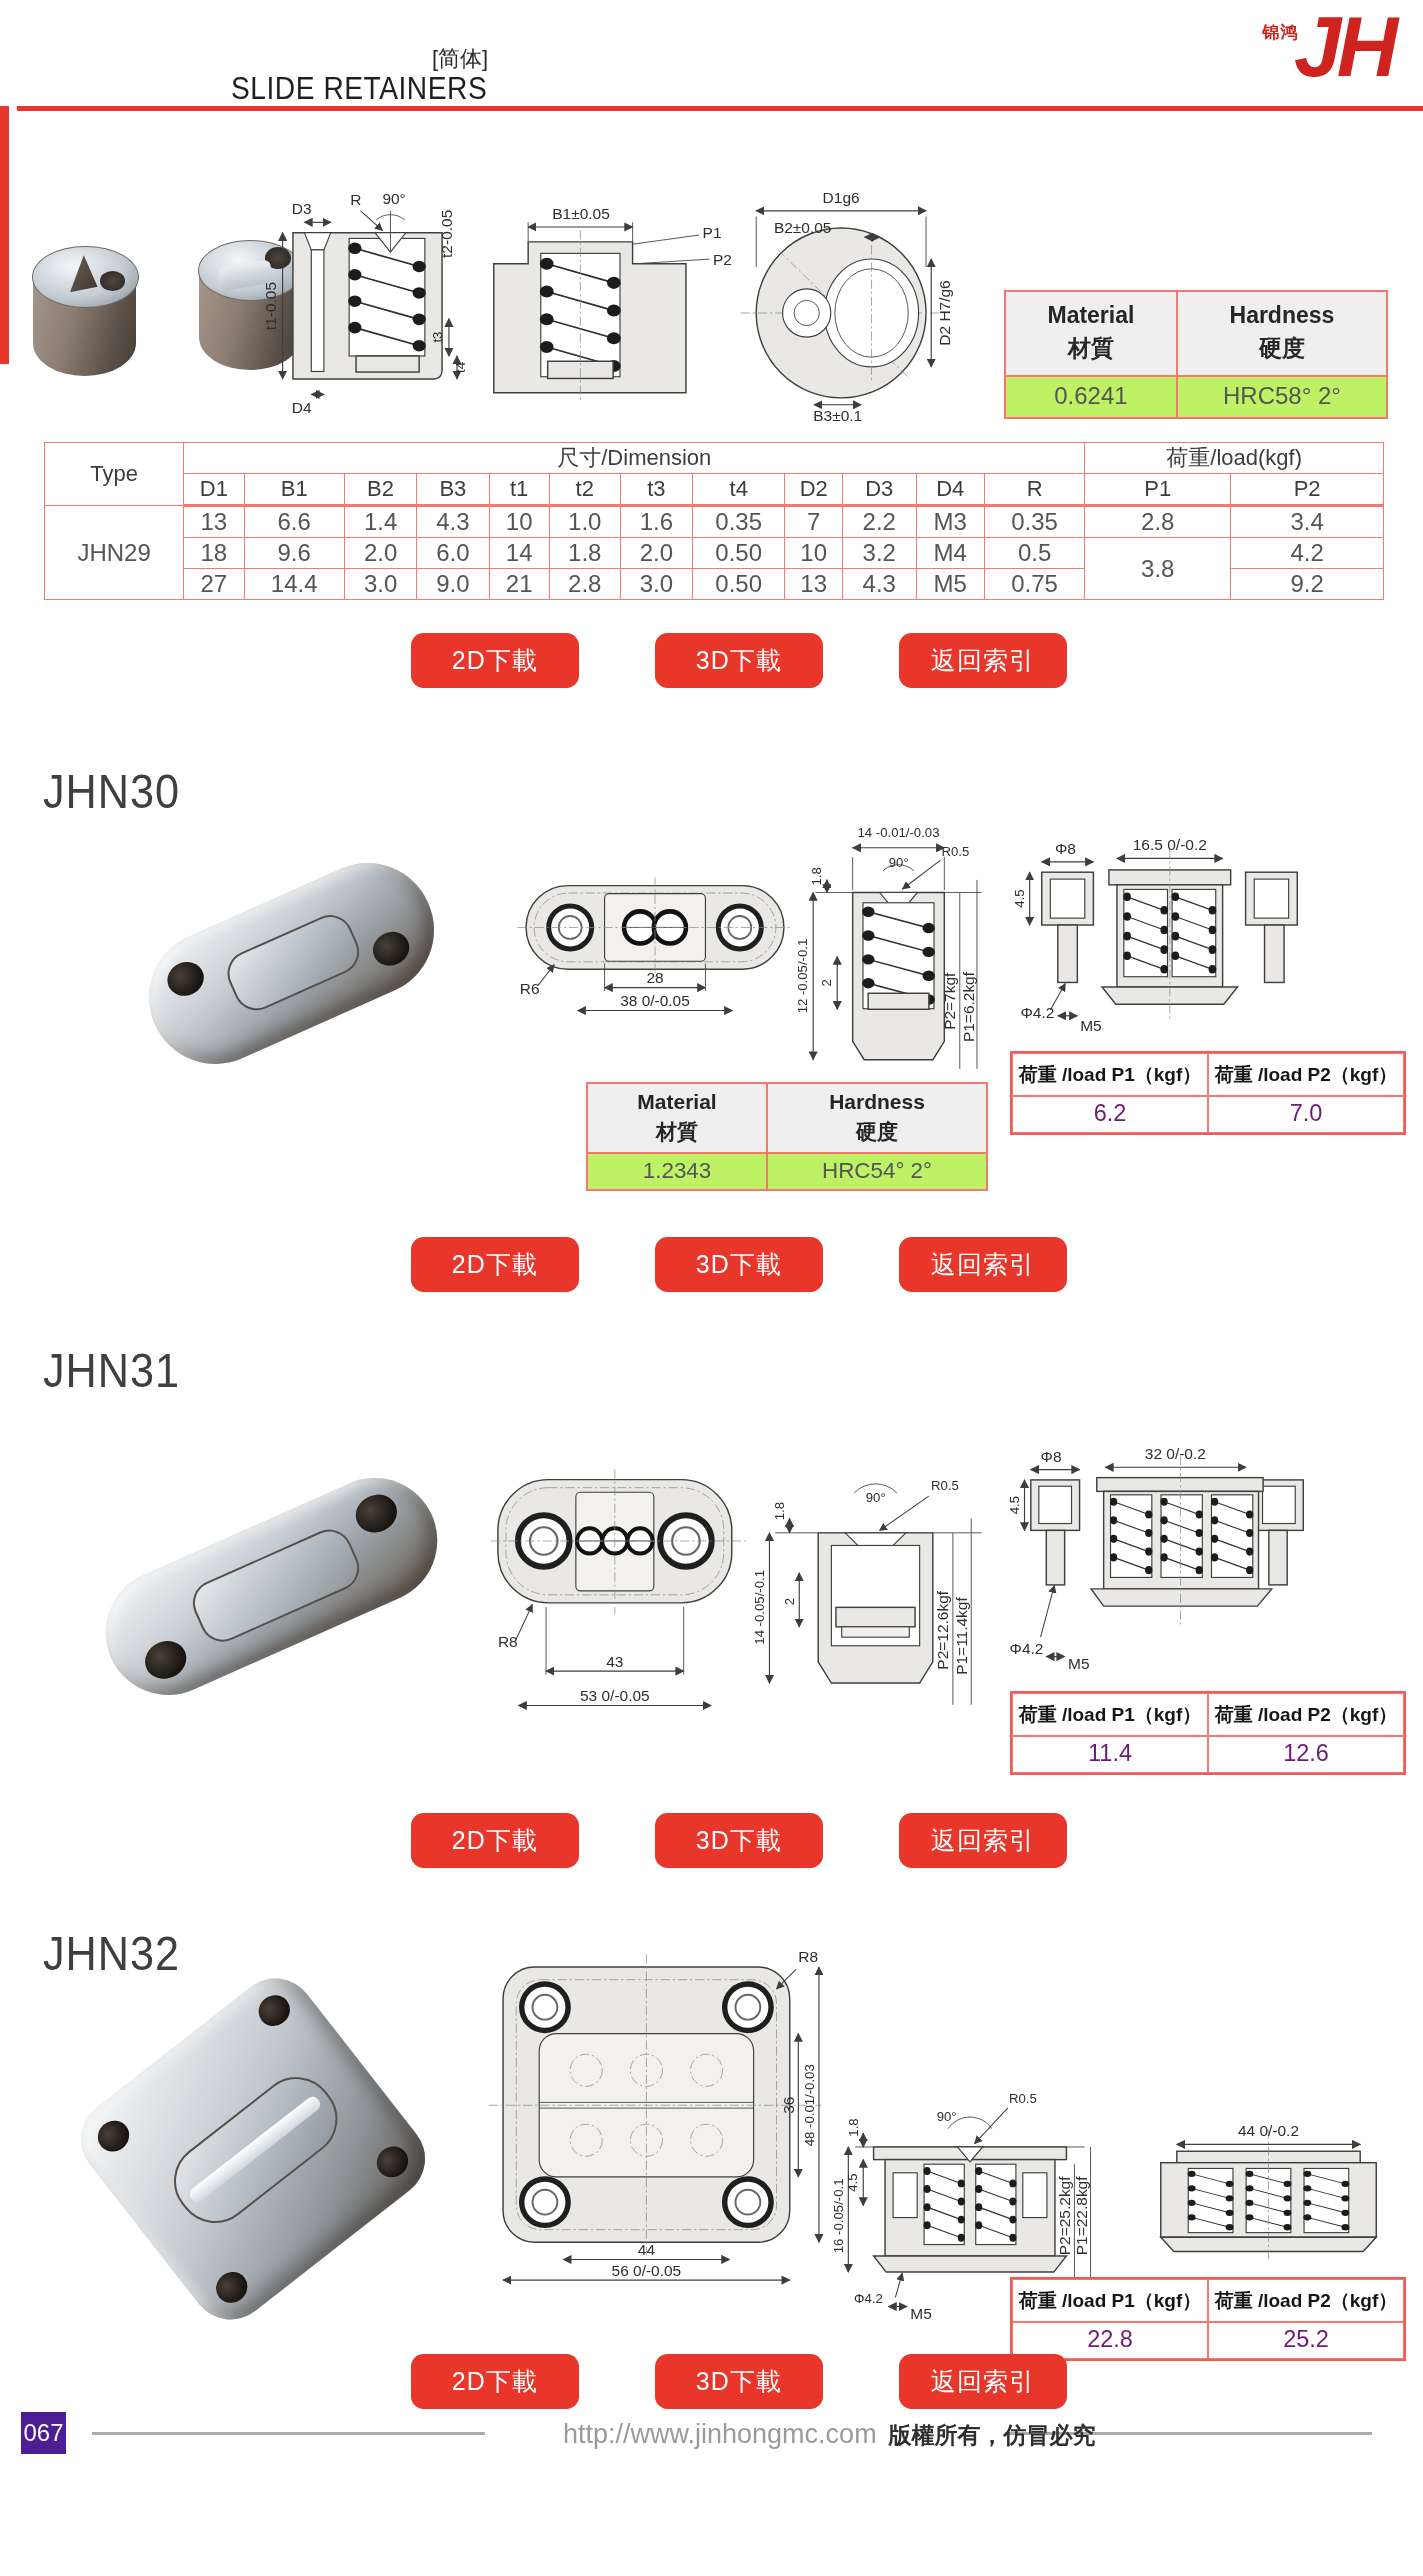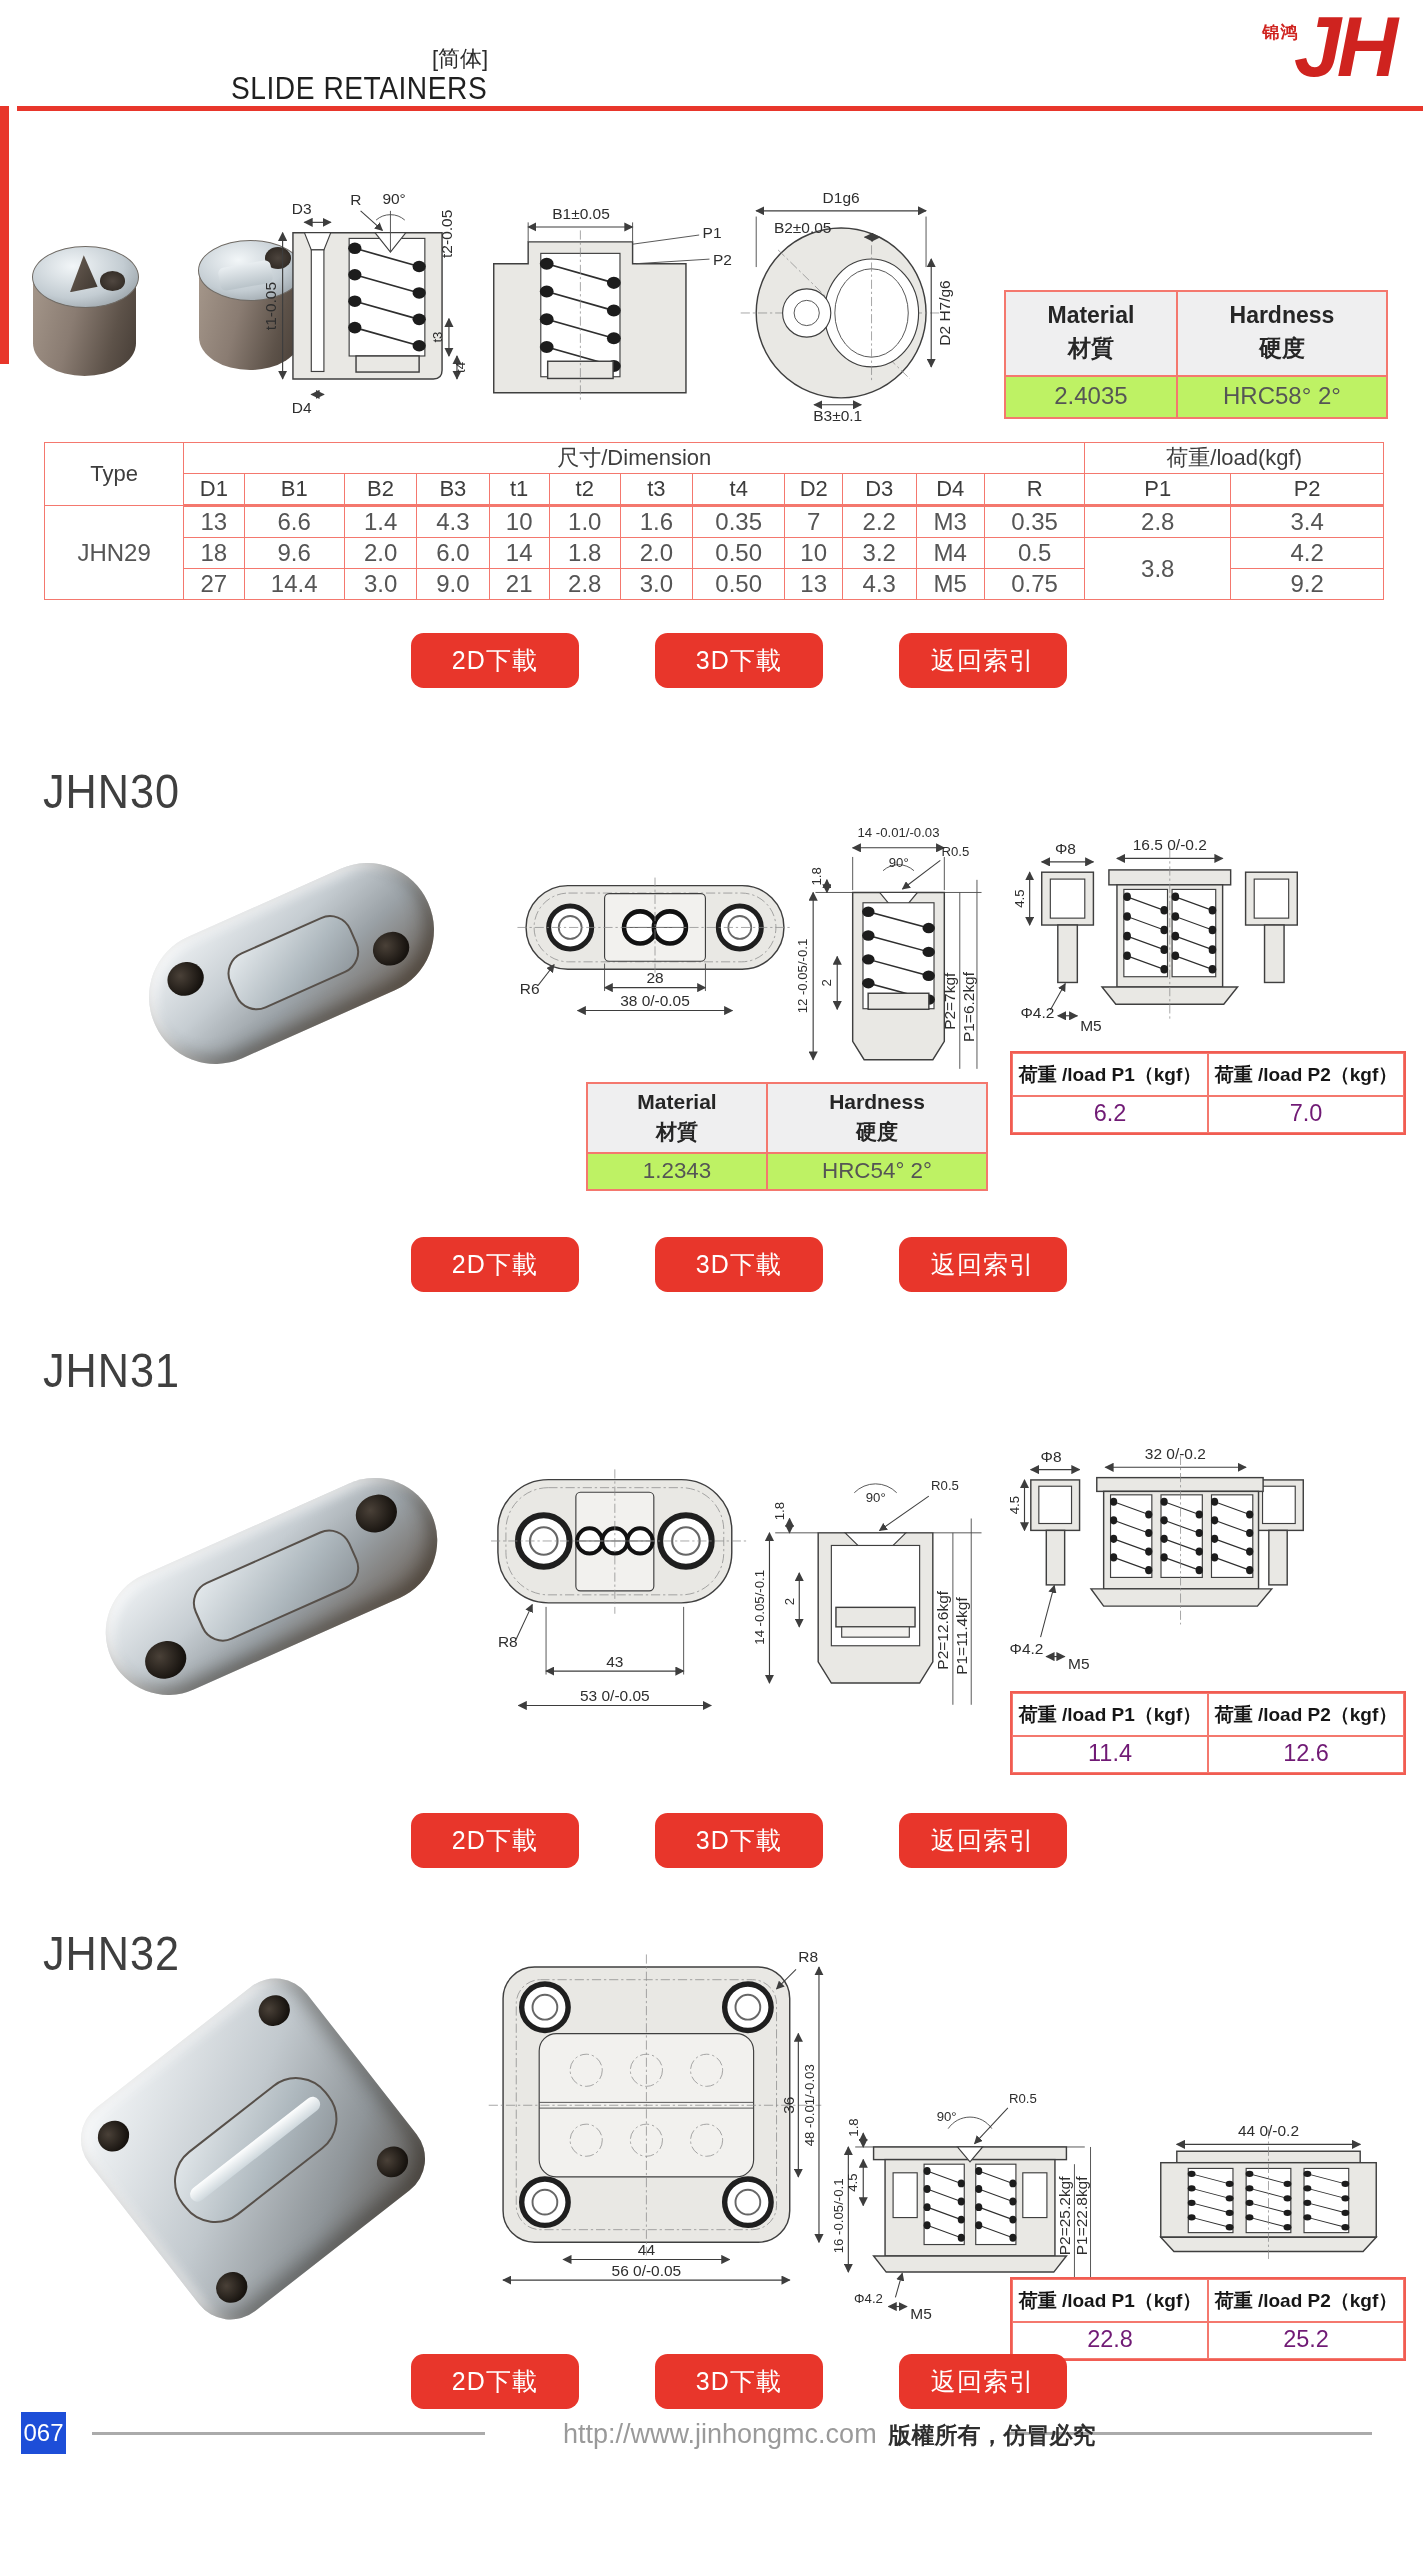--- a/index.html
+++ b/index.html
@@ -32,21 +32,21 @@
   .mh span{display:block;font-weight:bold;font-size:23px;color:#262626;line-height:1.45}
   .mv{border:1.1px solid #f4786e;text-align:center;font-size:24px;color:#555;padding:5.7px 0 6.9px}
   .sm .mh{padding:3.4px 0 5.7px}
   .sm .mh span{font-size:21px;line-height:1.4}
   .sm .mv{font-size:22.4px;padding:4.6px 0}
   
   .ltbl{position:absolute;width:392px;display:grid;grid-template-columns:50% 50%;border:2.3px solid #f15c52;background:#fff}
   .lh{border:1.1px solid #f4786e;font-weight:bold;font-size:19px;color:#161616;text-align:center;padding:7.5px 0}
   .lv{border:1.1px solid #f4786e;font-size:23.5px;color:#701a75;text-align:center;padding:3.4px 0 4.6px}
   
-  .pagebox{position:absolute;left:21px;top:2412px;width:45px;height:42px;background:#1d4ed8;color:#fff;
+  .pagebox{position:absolute;left:21px;top:2412px;width:45px;height:42px;background:#4c1d95;color:#fff;
            font-size:24px;display:flex;align-items:center;justify-content:center}
   .frule{position:absolute;top:2432px;height:3.4px;background:#ababab}
   .fttext{position:absolute;top:2419px;white-space:nowrap}
   .url{color:#9a9a9a;font-size:27px}
   .copy{color:#2e2e2e;font-size:23px;font-weight:bold;margin-left:9.2px}
   
   svg{overflow:visible}
   .bd{fill:#e9e8e4;stroke:#3f3f3f;stroke-width:2.5}
   .bd2{fill:#f2f1ee;stroke:#3f3f3f;stroke-width:2}
   .wh{fill:#fff;stroke:#3f3f3f;stroke-width:2}
@@ -197,21 +197,21 @@
 
   <div class="mtbl" style="left:1004px;top:290px;width:382px">
     <div class="mh">
       <span>Material</span>
       <span>材質</span>
     </div>
     <div class="mh">
       <span>Hardness</span>
       <span>硬度</span>
     </div>
-    <div class="mv">2.4035</div>
+    <div class="mv">0.6241</div>
     <div class="mv">HRC58° 2°</div>
   </div>
 
   <table id="dimtbl">
     <colgroup>
       <col style="width:10.4%">
         <col style="width:4.5%">
         <col style="width:7.5%">
         <col style="width:5.4%">
       <col style="width:5.4%">

